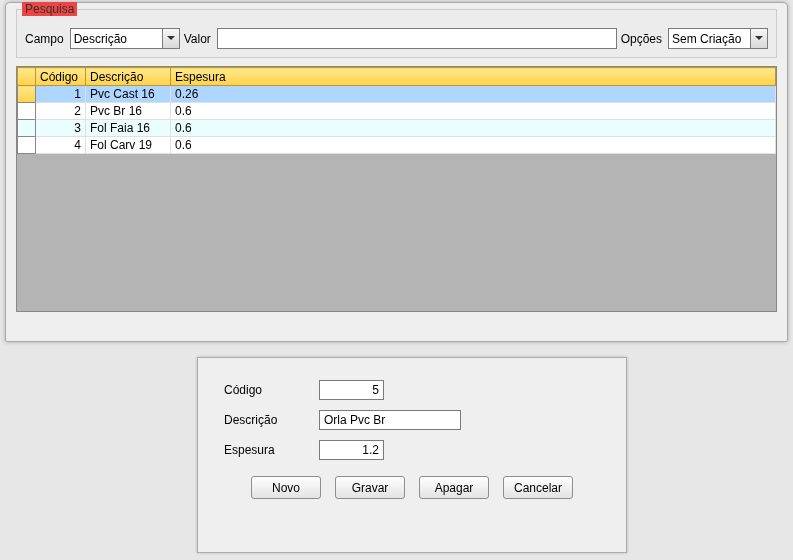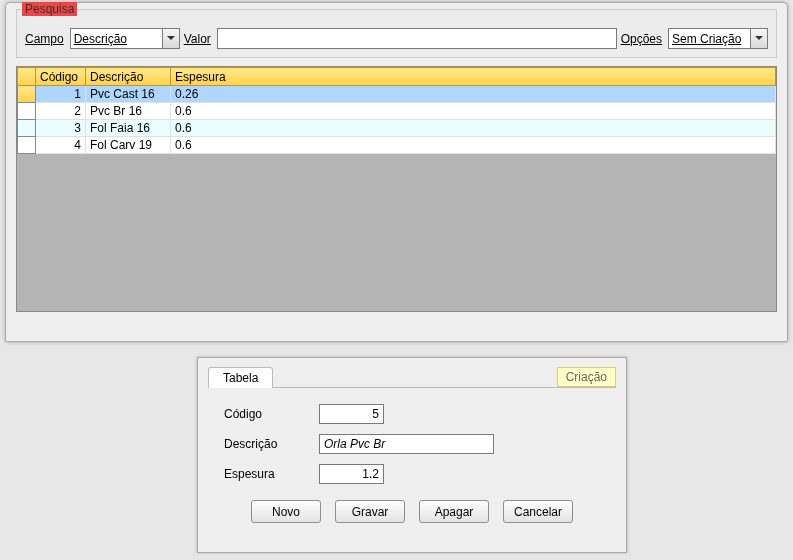--- a/index.html
+++ b/index.html
@@ -58,21 +58,21 @@
     margin:6px 10px 0 10px;
     border:1px solid #cccccc;
     background:#ececec;
     padding:18px 8px 8px 8px;
   }
   .groupbox-legend{
     position:absolute; top:-8px; left:5px;
     background:#ef4444;
     padding:0 3px; color:#333;
   }
-  .search-row{display:flex; align-items:center; gap:4px;text-decoration:underline;}
+  .search-row{display:flex; align-items:center; gap:4px;}
   .label{margin-right:2px;}
   .combo, .textbox{
     border:1px solid #7a7a7a;
     background:#fff; height:21px;
     font-size:12px; font-family:inherit;
     padding:0 3px;
     display:flex; align-items:center;
   }
   .combo{position:relative; padding-right:18px;}
   .combo .combo-btn{
@@ -154,21 +154,21 @@
     border:0px solid #bbb;
     padding:16px 16px 6px 16px;
   }
   .form-field{display:flex; align-items:center; margin-bottom:10px;}
   .form-field .fl{width:95px;}
   .tb{
     border:1px solid #7a7a7a; background:#fff; height:20px;
     font-size:12px; padding:0 4px; font-family:inherit;
   }
   #codigo-tb{width:65px; text-align:right;}
-  #descricao-tb{width:175px;font-style:italic;}
+  #descricao-tb{width:142px;}
   #espesura-tb{width:65px; text-align:right;}
   .btn-row{display:flex; justify-content:center; gap:14px; margin-top:16px;}
   .btn{
     min-width:70px; height:23px;
     border:1px solid #8d8d8d; border-radius:3px;
     background:linear-gradient(#fefefe,#e3e3e3);
     font-size:12px; font-family:inherit;
     display:flex; align-items:center; justify-content:center;
     padding:0 10px;
   }
@@ -230,24 +230,20 @@
           <td class="num">4</td>
           <td>Fol Carv 19</td>
           <td>0.6</td>
         </tr>
       </tbody>
     </table>
   </div>
 </div>
 
 <div class="form-panel">
-  <div class="tab-row">
-    <div class="tab">Tabela</div>
-    <div class="mode-label">Criação</div>
-  </div>
   <div class="form-body">
     <div class="form-field">
       <span class="fl">Código</span>
       <input id="codigo-tb" class="tb" value="5" style="">
     </div>
     <div class="form-field">
       <span class="fl">Descrição</span>
       <input id="descricao-tb" class="tb" value="Orla Pvc Br" style="">
     </div>
     <div class="form-field">

